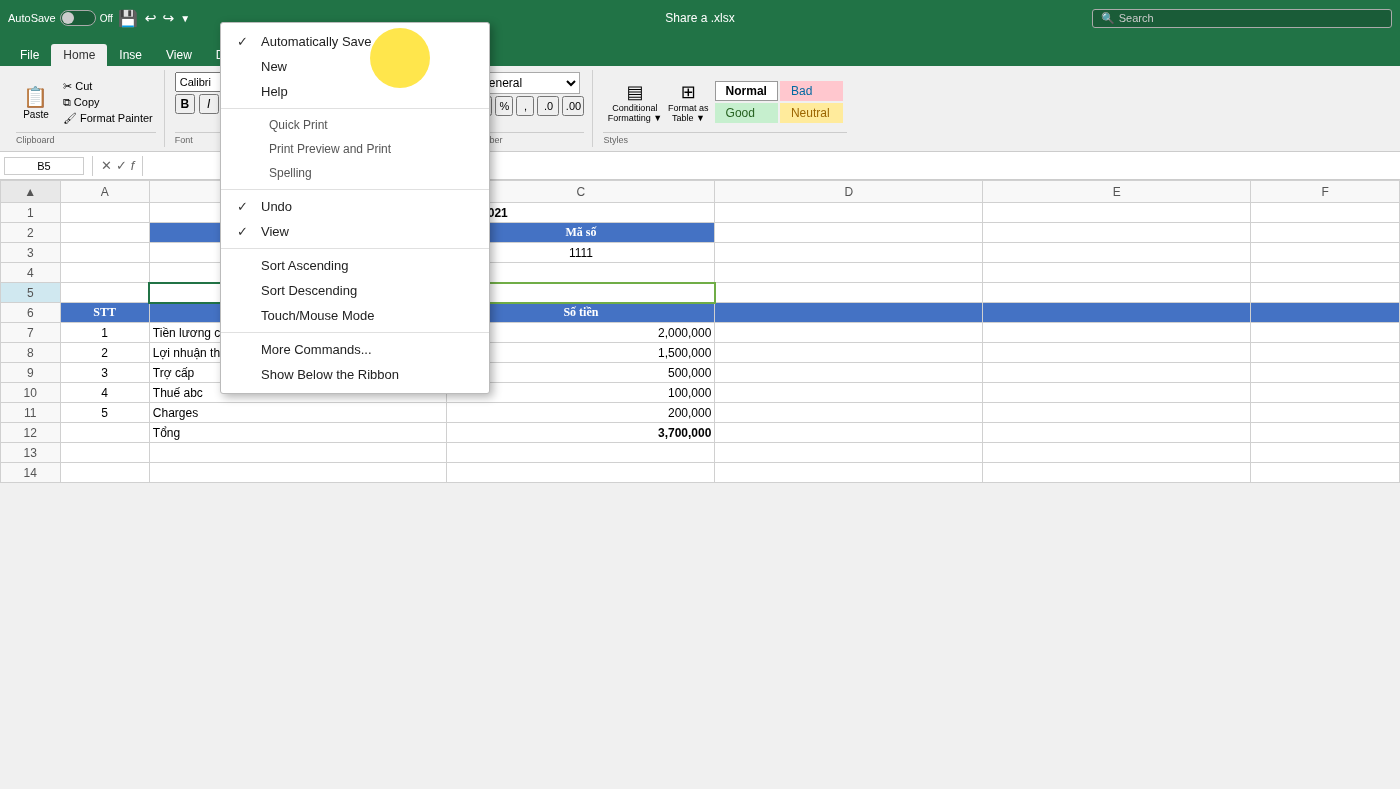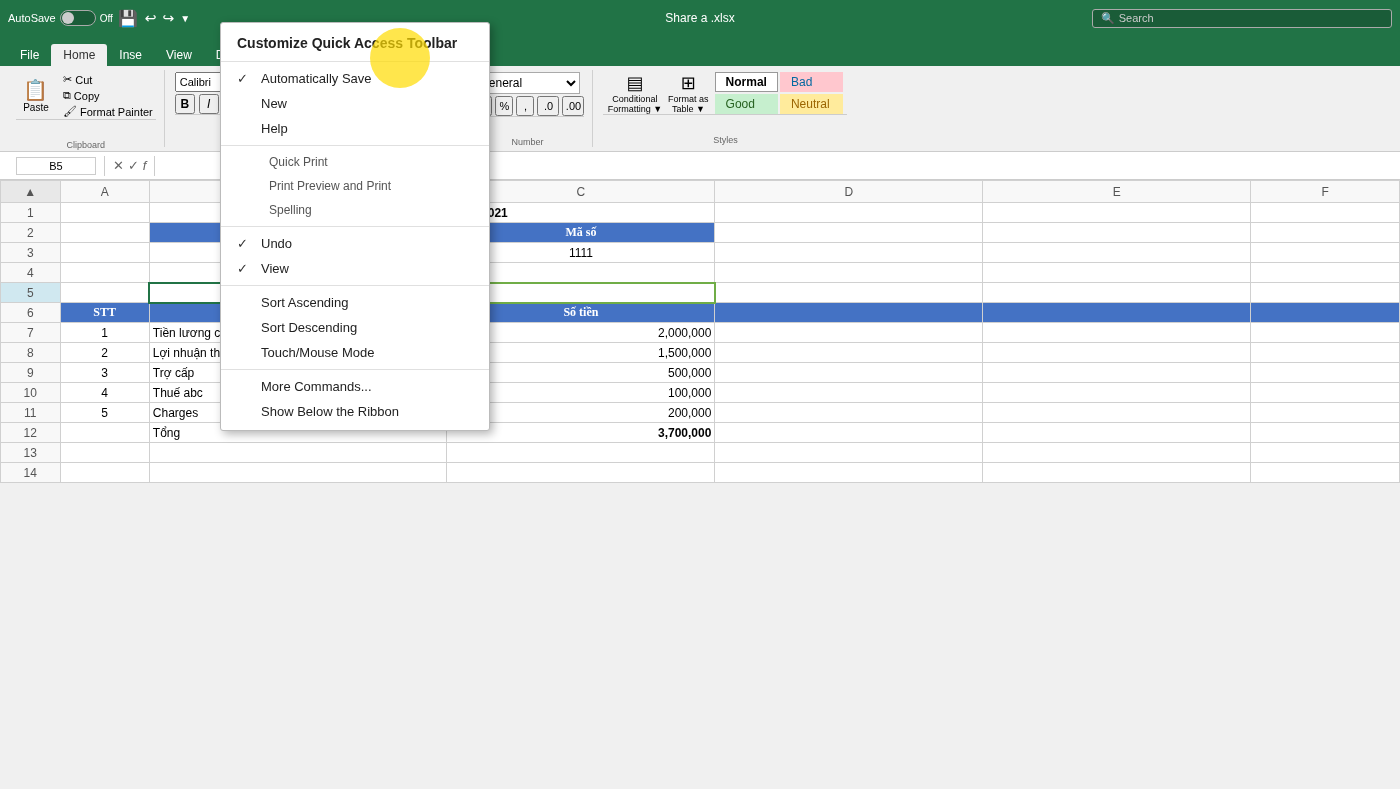--- a/index.html
+++ b/index.html
@@ -71,24 +71,24 @@
       align-items: center;
       border-right: 1px solid #d0d0d0;
       padding: 2px 8px;
       min-width: 60px;
     }
     .ribbon-group:last-child { border-right: none; }
     .ribbon-group-label {
       font-size: 9px;
       color: #666;
       margin-top: auto;
-      padding-top: 20px;
+      padding-top: 2px;
       border-top: 1px solid #ccc;
       width: 100%;
-      text-align: center;
+      text-align: left;
     }
     .ribbon-buttons { display: flex; align-items: center; gap: 4px; flex: 1; }
     .ribbon-btn {
       display: flex; flex-direction: column; align-items: center;
       padding: 2px 4px; cursor: pointer; border-radius: 3px;
       font-size: 10px; min-width: 30px;
     }
     .ribbon-btn .icon { font-size: 20px; }
     .ribbon-btn-small {
       display: flex; align-items: center; gap: 3px;
@@ -97,21 +97,21 @@
     }
     .clipboard-col { display: flex; flex-direction: column; gap: 1px; }
 
     
     .formula-bar {
       display: flex;
       align-items: center;
       background: white;
       border-bottom: 1px solid #ccc;
       height: 28px;
-      padding: 0 16px;
+      padding: 0 4px;
       gap: 4px;
     }
     .cell-ref {
       width: 80px; border: 1px solid #ccc; padding: 2px 4px;
       font-size: 11px; text-align: center;
     }
     .formula-divider { width: 1px; height: 20px; background: #ccc; margin: 0 4px; }
     .formula-icons { display: flex; gap: 4px; font-size: 13px; color: #666; }
     .formula-input { flex: 1; border: none; outline: none; font-size: 12px; padding: 0 4px; }
 
@@ -560,21 +560,20 @@
           <td></td>
           <td></td>
           <td></td>
         </tr>
       </tbody>
     </table>
   </div>
 </div>
 
 <div class="dropdown-menu">
-  <div class="dropdown-title">Customize Quick Access Toolbar</div>
 
   <div class="dropdown-item">
     <span class="check">✓</span>
     <span>Automatically Save</span>
   </div>
   <div class="dropdown-item">
     <span class="check"></span>
     <span>New</span>
   </div>
   <div class="dropdown-item">

